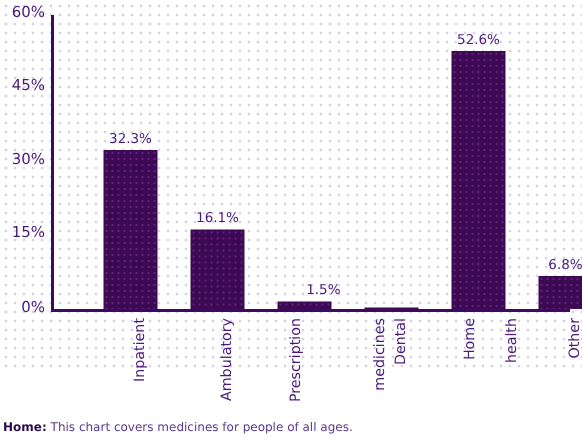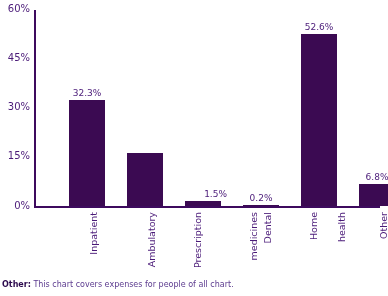--- a/index.html
+++ b/index.html
@@ -126,22 +126,22 @@
     <div class="x-axis-line"></div>
 
     <div class="bar" style="left:35px;  width:36px; height:106px;"></div>
     <div class="bar" style="left:93px;  width:36px; height:53px;"></div>
     <div class="bar" style="left:151px; width:36px; height:5px;"></div>
     <div class="bar" style="left:209px; width:36px; height:1.5px;"></div>
     <div class="bar" style="left:267px; width:36px; height:172px;"></div>
     <div class="bar" style="left:325px; width:36px; height:22px;"></div>
 
     <div class="bar-label" style="left:29px; top:78px; width:48px;">32.3%</div>
+    <div class="bar-label" style="left:87px; top:131px; width:48px;">16.1%</div>
     <div class="bar-label" style="left:145px; top:179px; width:48px;text-align:right;">1.5%</div>
-    <div class="bar-label" style="left:203px; top:183px; width:48px;">0.2%</div>
     <div class="bar-label" style="left:261px; top:12px; width:48px;">52.6%</div>
     <div class="bar-label" style="left:319px; top:162px; width:48px;">6.8%</div>
   </div>
 
   <div class="xcat" style="left:88px;">
     <span>Inpatient</span>
   </div>
 
   <div class="xcat" style="left:146px;">
     <span>Ambulatory</span>
@@ -167,17 +167,17 @@
     <div class="xcat" style="position:relative; left:0; top:0;">
       <span>health</span>
     </div>
   </div>
 
   <div class="xcat" style="left:378px;">
     <span>Other</span>
   </div>
 
   <div class="note">
-    <b>Other:</b>
-    <span>This chart covers expenses for people of all chart.</span>
+    <b>Home:</b>
+    <span>This chart covers medicines for people of all ages.</span>
   </div>
 
 </div>
 
 </body></html>

